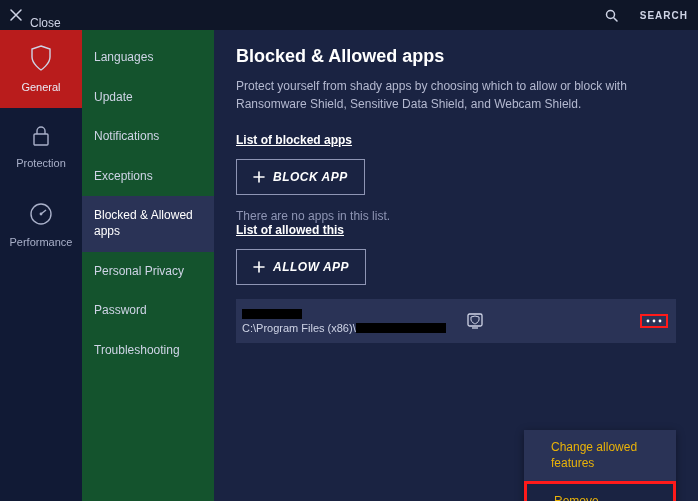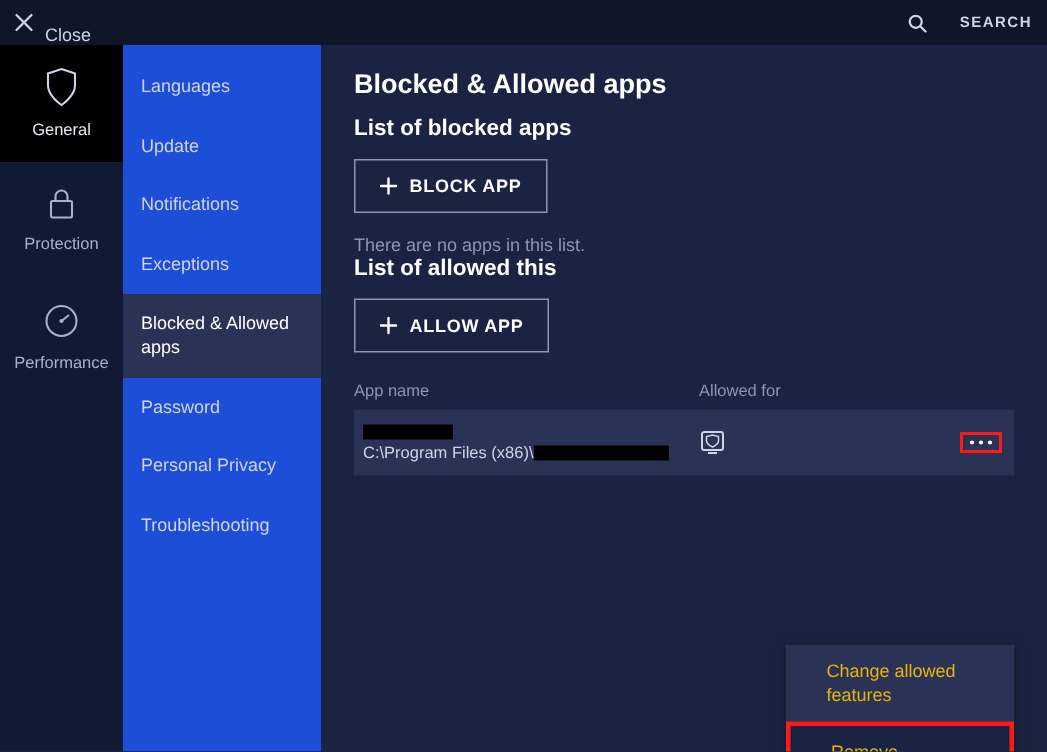--- a/index.html
+++ b/index.html
@@ -41,27 +41,27 @@
     flex-direction: column;
     align-items: center;
     justify-content: center;
     height: 78px;
     gap: 10px;
     cursor: pointer;
     color: #a9b0c9;
     font-size: 11px;
   }
   .side-item.active {
-    background: #000000;
+    background: #b91c1c;
     color: #e9ebf5;
   }
 
   .subnav {
     width: 132px;
-    background: #1d4ed8;
+    background: #14532d;
     padding-top: 8px;
   }
   .subnav-item {
     padding: 12px 12px;
     font-size: 12px;
     color: #cfd4e6;
     cursor: pointer;
     line-height: 1.3;
   }
   .subnav-item.active {
@@ -80,37 +80,39 @@
     margin-bottom: 10px;
   }
   .main .desc {
     font-size: 12px;
     color: #b4b9d0;
     line-height: 1.5;
     margin-bottom: 20px;
     max-width: 420px;
   }
   .section-title {
-    font-size: 15px;
+    font-size: 12px;
     font-weight: 700;
     margin-bottom: 12px;
+    text-decoration: underline;
   }
   .outline-btn {
     border: 1px solid #8e95b4;
     background: transparent;
     color: #fff;
     padding: 10px 16px;
     font-size: 12px;
     font-weight: 700;
     letter-spacing: 0.5px;
     display: inline-flex;
     align-items: center;
     gap: 8px;
     cursor: pointer;
     margin-bottom: 14px;
+    font-style: italic;
   }
   .empty {
     font-size: 12px;
     color: #8e95b4;
   }
   .table-head {
     display: flex;
     font-size: 11px;
     color: #8e95b4;
     padding: 6px 0;
@@ -204,50 +206,46 @@
       <span>Performance</span>
     </div>
   </div>
 
   <div class="subnav">
     <div class="subnav-item">Languages</div>
     <div class="subnav-item">Update</div>
     <div class="subnav-item">Notifications</div>
     <div class="subnav-item">Exceptions</div>
     <div class="subnav-item active">Blocked &amp; Allowed apps</div>
+    <div class="subnav-item">Personal Privacy</div>
     <div class="subnav-item">Password</div>
-    <div class="subnav-item">Personal Privacy</div>
     <div class="subnav-item">Troubleshooting</div>
   </div>
 
   <div class="main">
     <h1>Blocked &amp; Allowed apps</h1>
+    <p class="desc">Protect yourself from shady apps by choosing which to allow or block with Ransomware Shield, Sensitive Data Shield, and Webcam Shield.</p>
 
     <div class="section-title">List of blocked apps</div>
     <button class="outline-btn">
       <svg width="12" height="12" viewBox="0 0 12 12">
           <path d="M6 1 V11 M1 6 H11" stroke="#fff" stroke-width="1.6" stroke-linecap="round"></path>
         </svg>
       <span>BLOCK APP</span>
     </button>
     <div class="empty">There are no apps in this list.</div>
 
     <div class="section-title">List of allowed this</div>
     <button class="outline-btn">
       <svg width="12" height="12" viewBox="0 0 12 12">
           <path d="M6 1 V11 M1 6 H11" stroke="#fff" stroke-width="1.6" stroke-linecap="round"></path>
         </svg>
       <span>ALLOW APP</span>
     </button>
 
-    <div class="table-head">
-      <div class="col-name">App name</div>
-      <div class="col-allowed">Allowed for</div>
-      <div class="col-actions"></div>
-    </div>
     <div class="app-row">
       <div class="app-name">
         <span class="redact"></span>
         <span class="path">
           <span>C:\Program Files (x86)\</span>
           <span class="redact" style="width:90px"></span>
         </span>
       </div>
       <div class="app-allowed">
         <svg width="22" height="20" viewBox="0 0 22 20">

